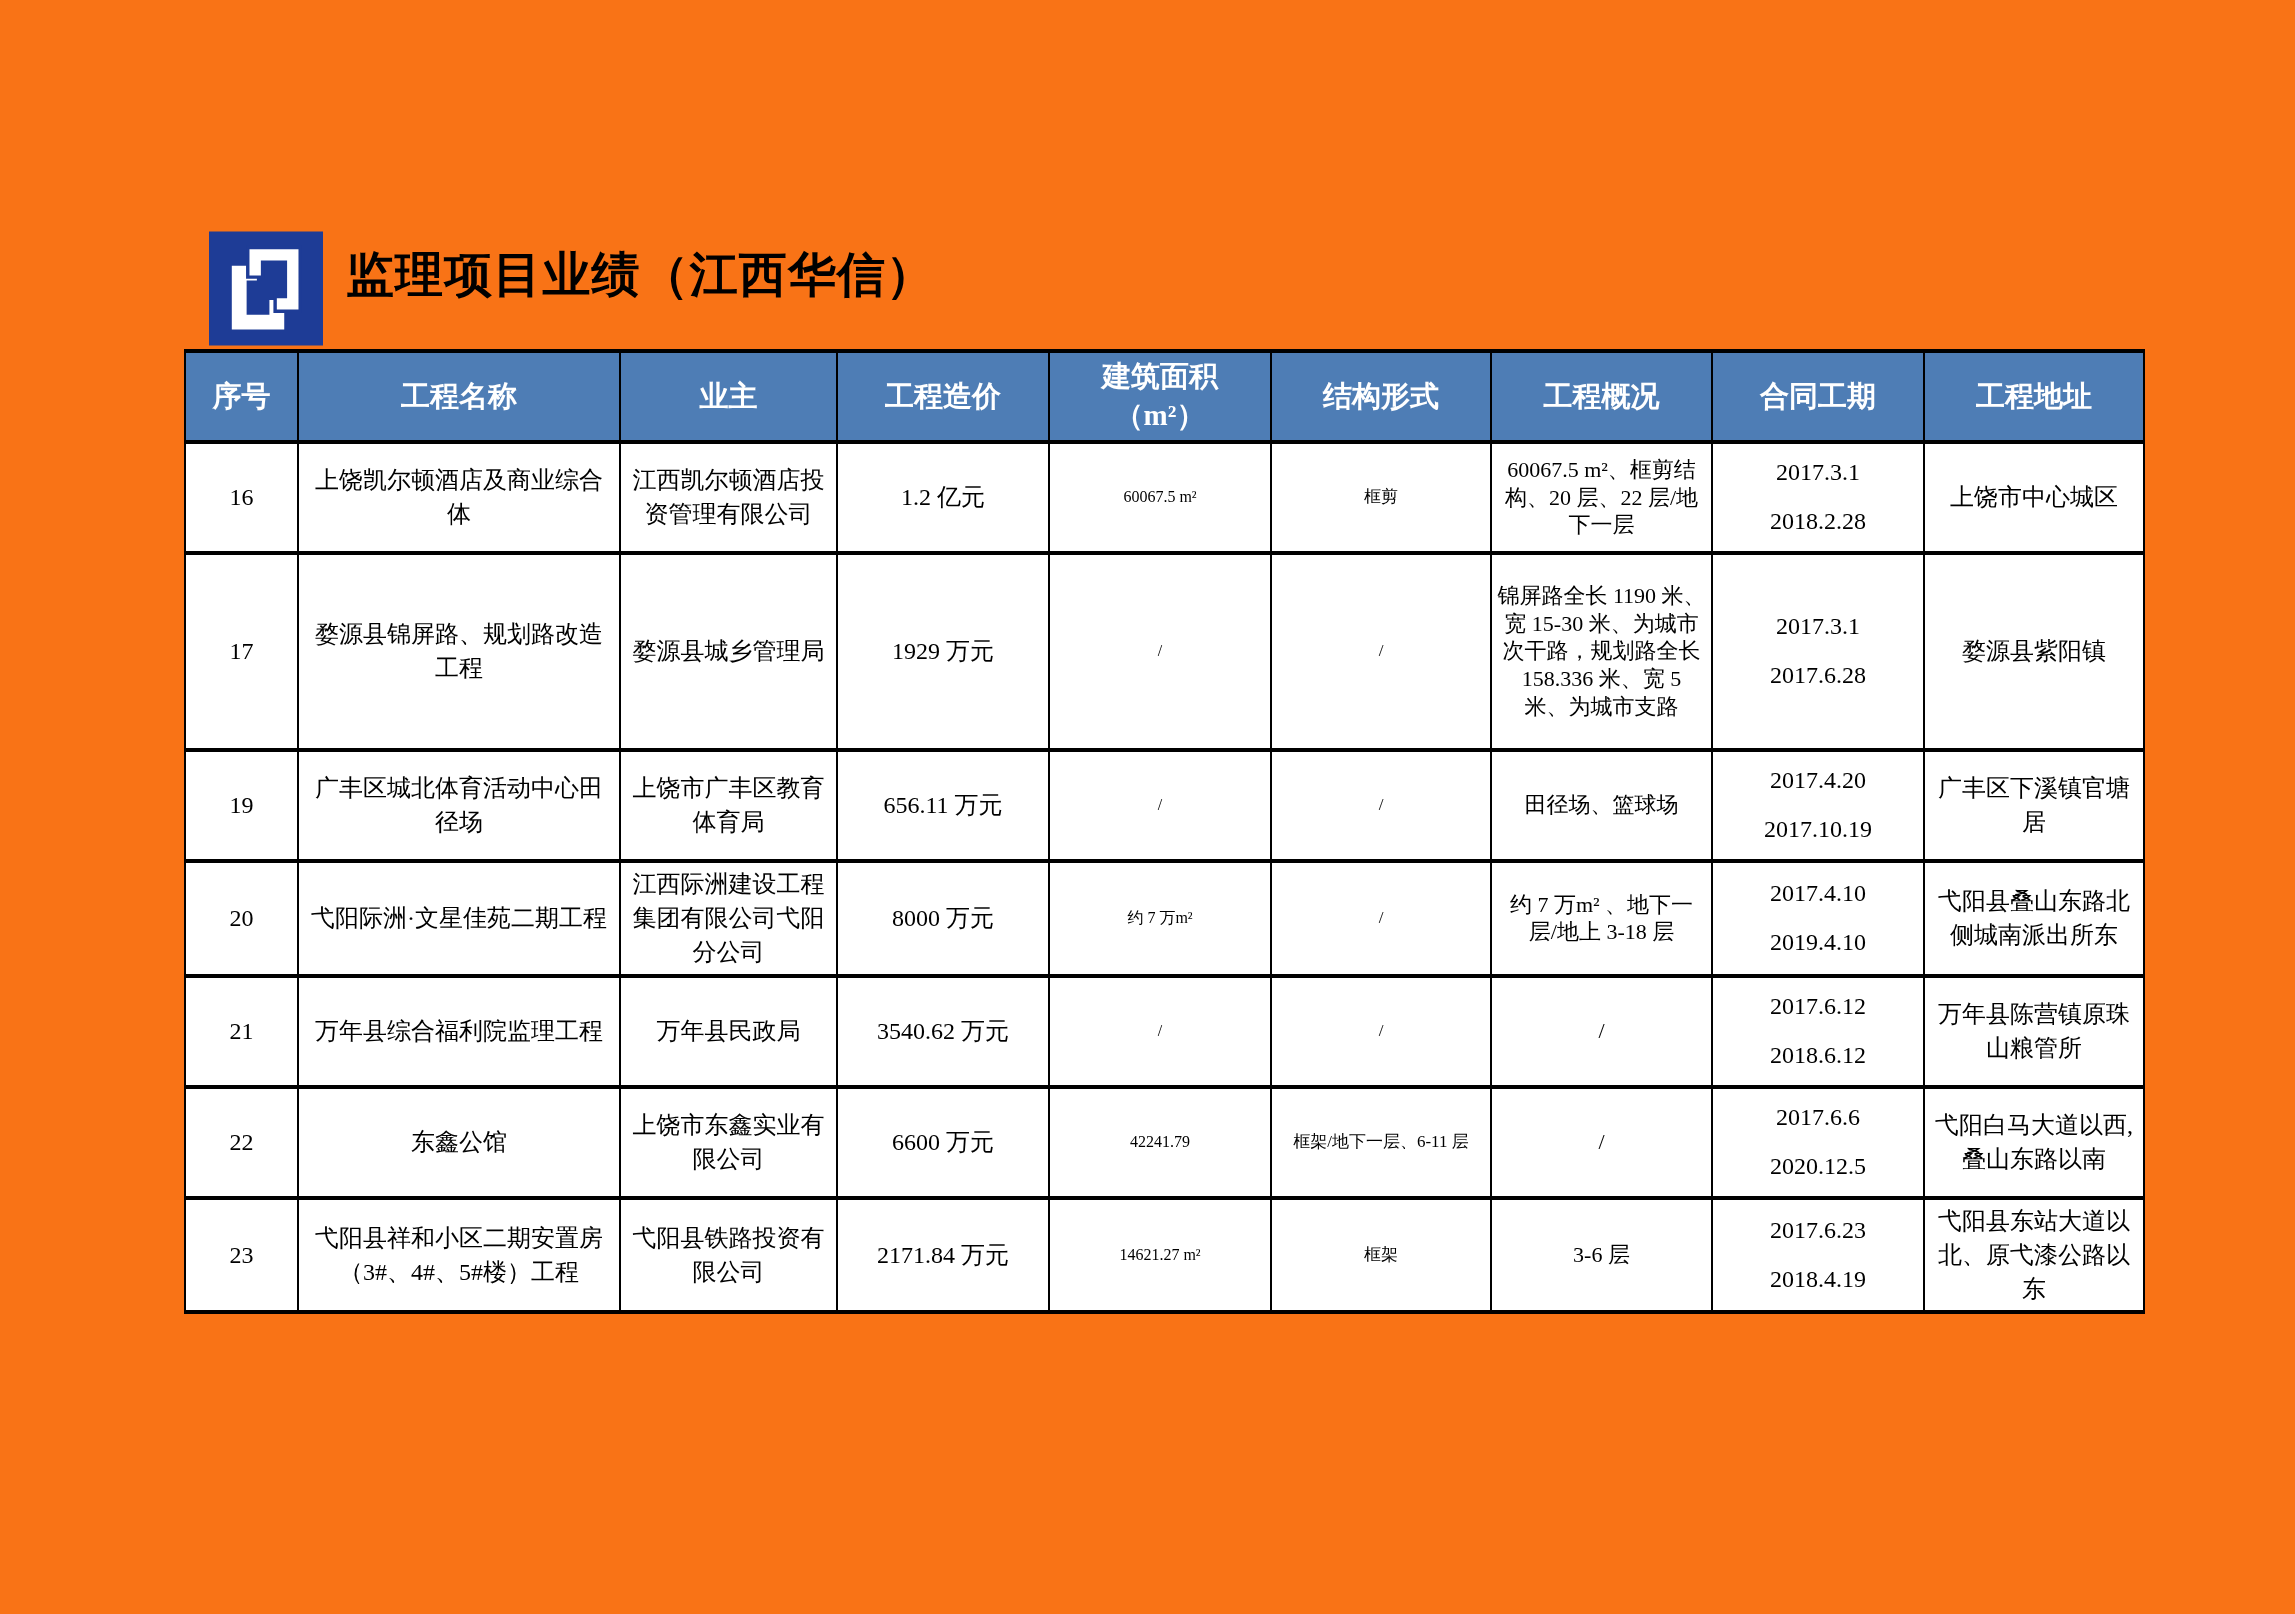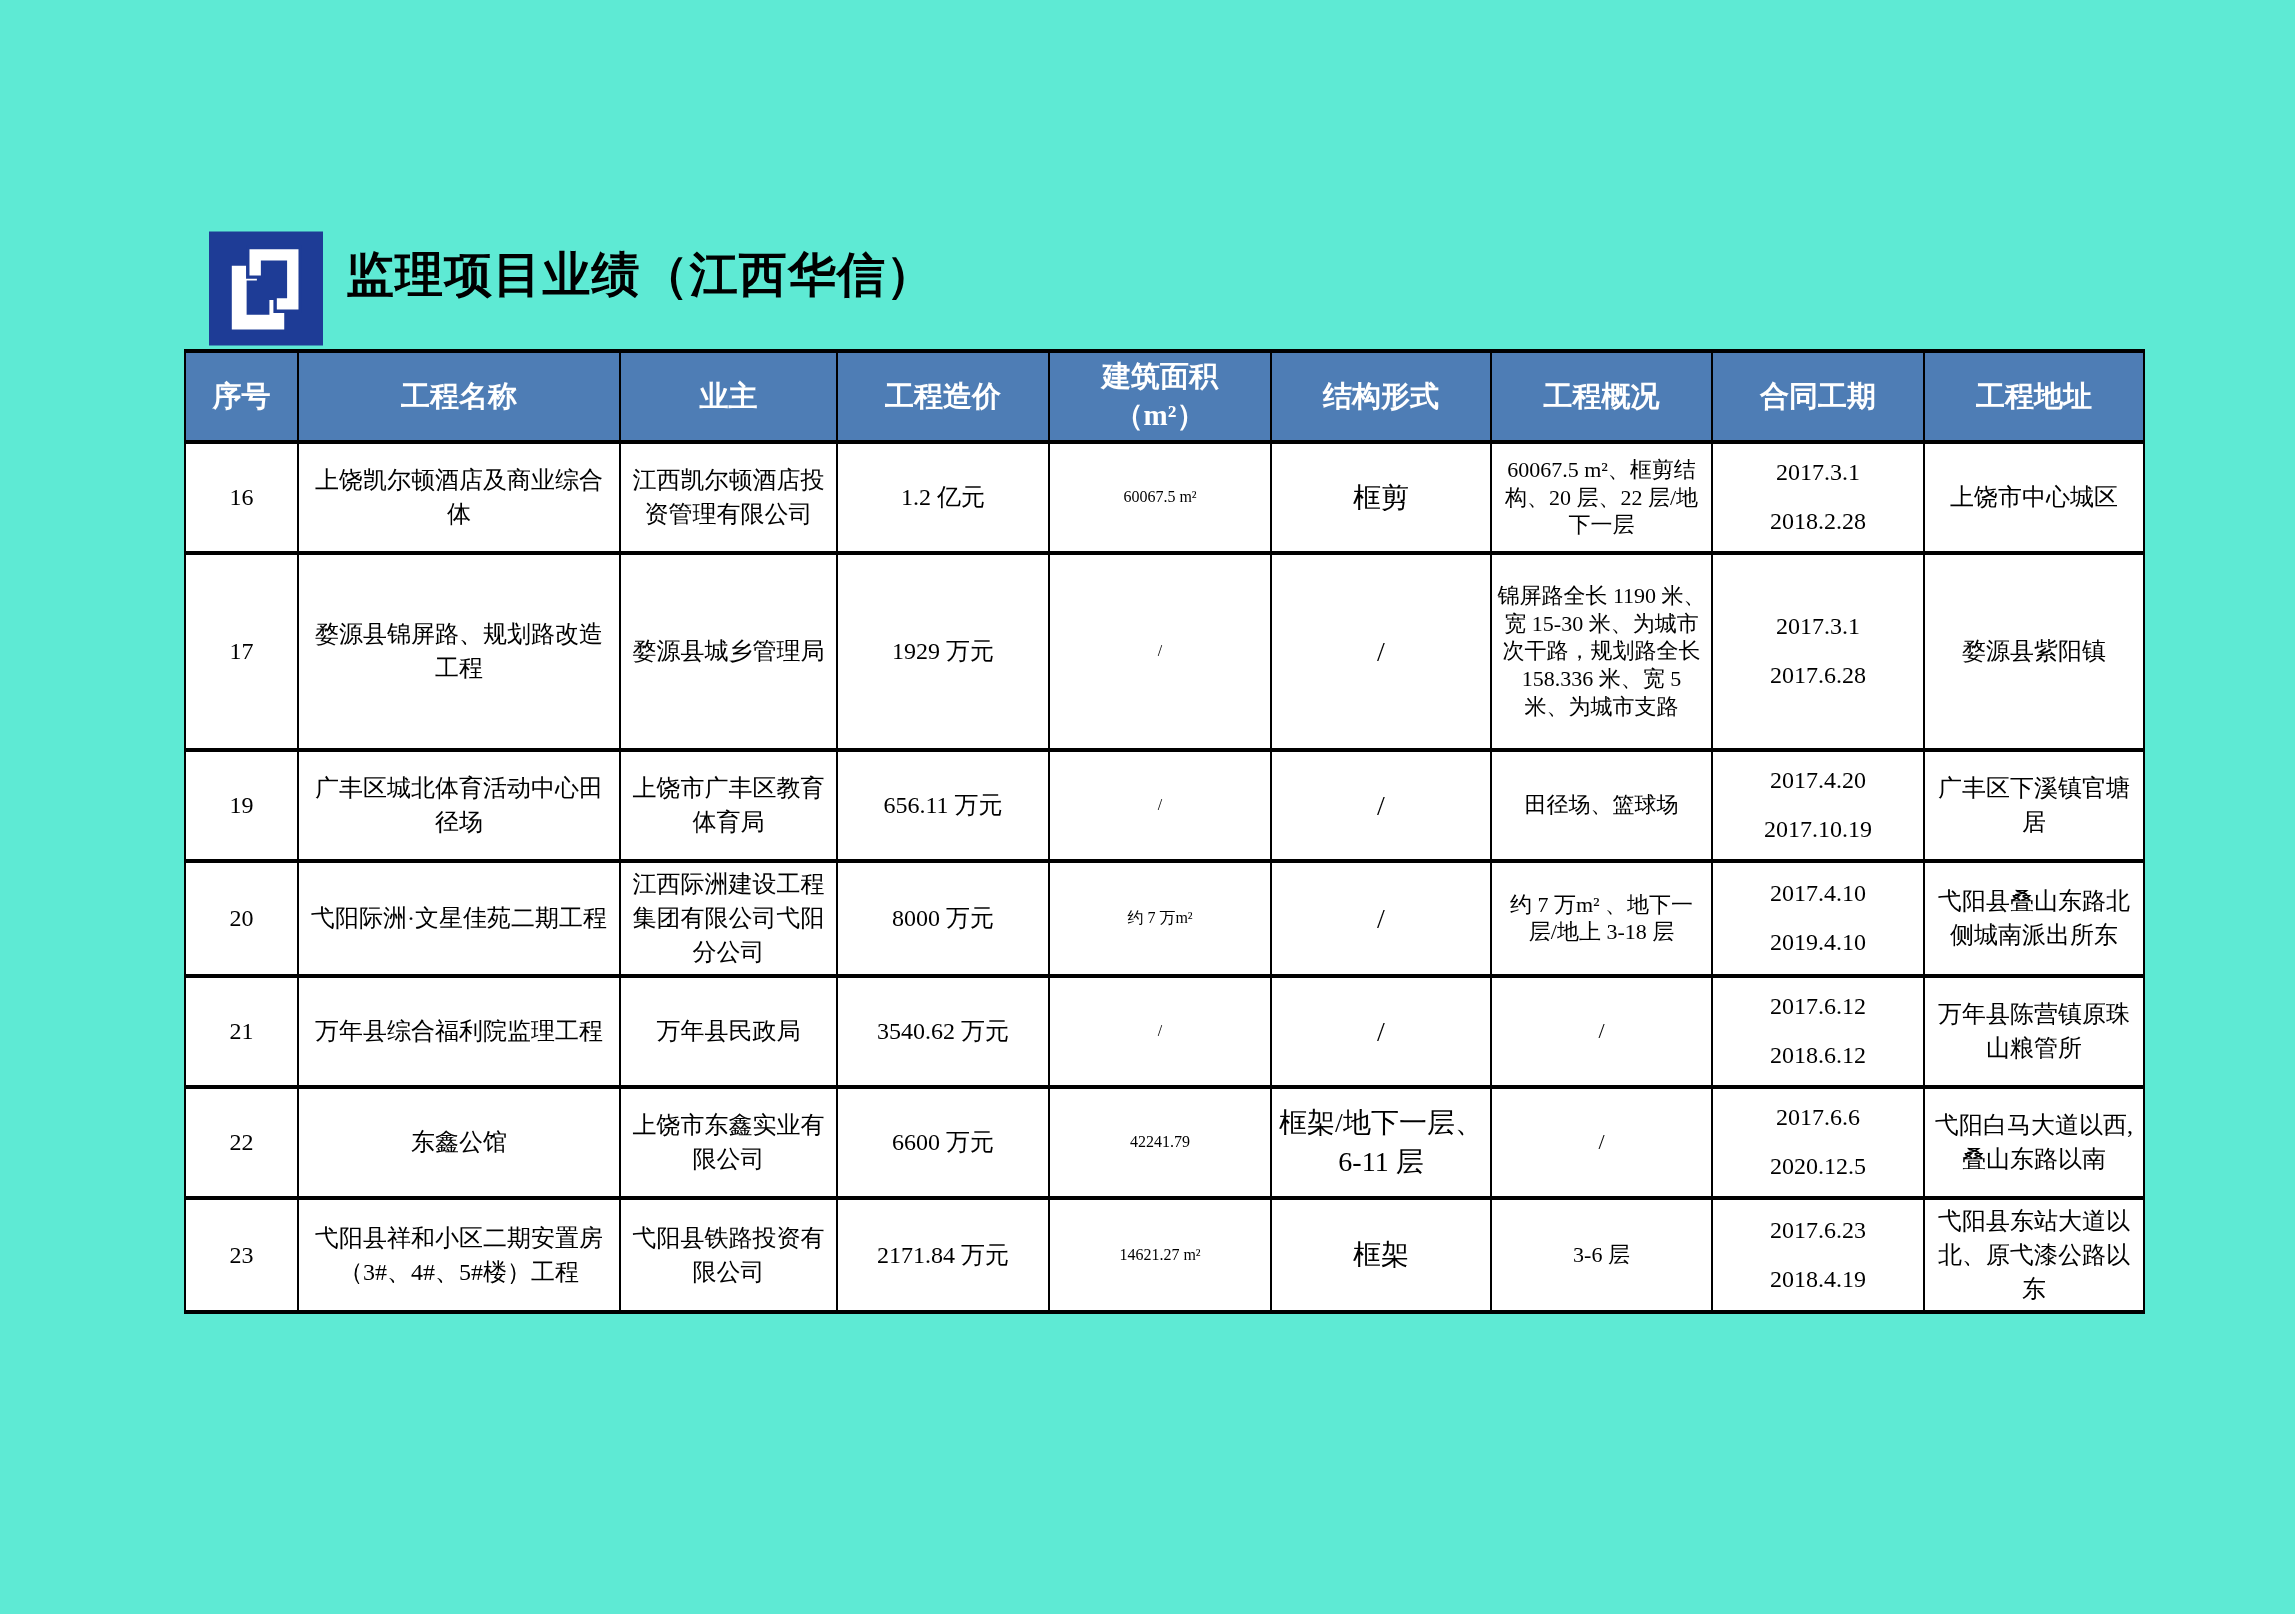--- a/index.html
+++ b/index.html
@@ -1,17 +1,17 @@
 <!DOCTYPE html>
 <html lang="zh" style="font-size:8.5px"><head>
 <meta charset="utf-8">
 <style>
   html,body { margin:0; padding:0; background:#ffffff; }
   .page {
-    position:relative; width:2295px; height:1615px; background:#5eead4;
+    position:relative; width:2295px; height:1615px; background:#f97316;
     font-family:"Liberation Serif","DejaVu Serif",serif; color:#000;
     overflow:hidden;
   }
   .logo {
     position:absolute; left:209px; top:230px; width:114px; height:117px;
   }
   .logo svg { width:100%; height:100%; display:block; }
   .title {
     position:absolute; left:346px; top:249px;
     font-size:48px; font-weight:700; line-height:1.1; letter-spacing:1.1px;
@@ -32,21 +32,21 @@
     font-size:29px; font-weight:700; line-height:1.35;
     white-space:pre-line; padding:4.3px 3.2px;
   }
   td {
     font-size:24px; line-height:1.42; padding:4.3px 7.4px;
     background:#ffffff;
   }
   td.c-no { font-size:24px; }
   td.c-overview { font-size:22px; line-height:1.26; padding:3.2px 5.3px; }
   td.c-period { white-space:pre-line; line-height:2.05; font-size:24px; }
-  td.c-structure { font-size:28px; line-height:1.4; padding:3.2px 5.3px; }
+  td.c-structure { font-size:17px; line-height:1.4; padding:3.2px 5.3px; }
   td.c-area { font-size:16px; }
 </style>
 </head>
 <body>
 
 <div class="page">
 
   <div class="logo">
     <svg viewBox="0 0 100 100" xmlns="http://www.w3.org/2000/svg" aria-hidden="true">
       <rect x="0" y="0" width="100" height="100" fill="#1e3c96"></rect>

